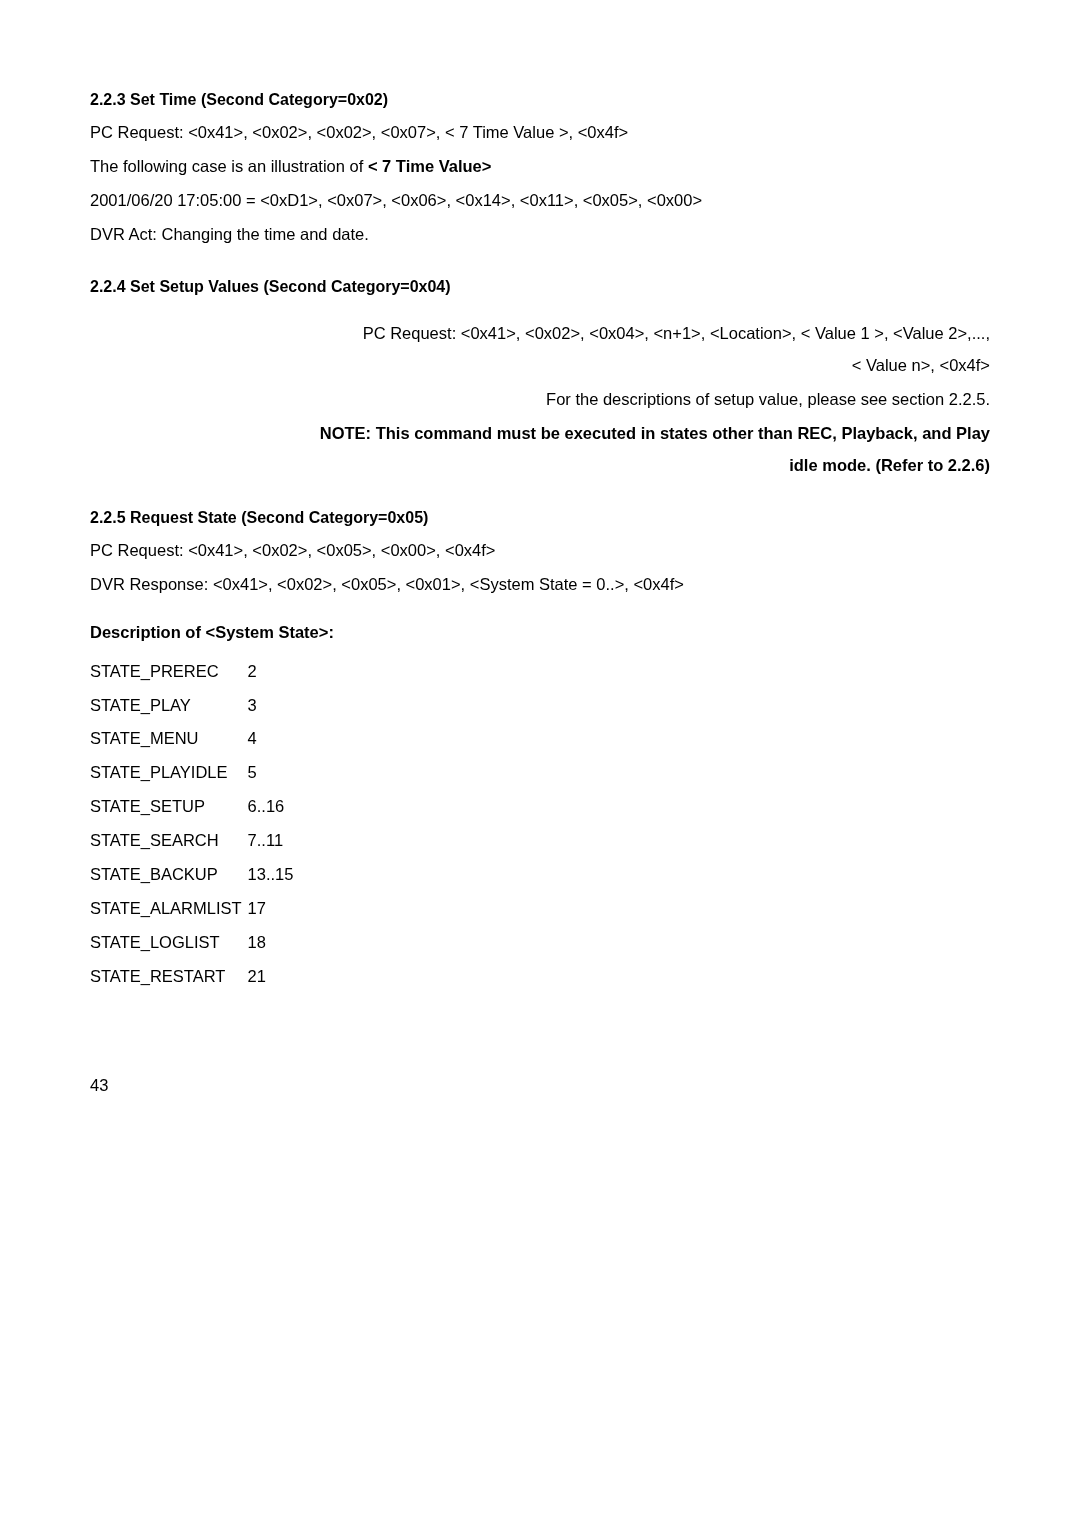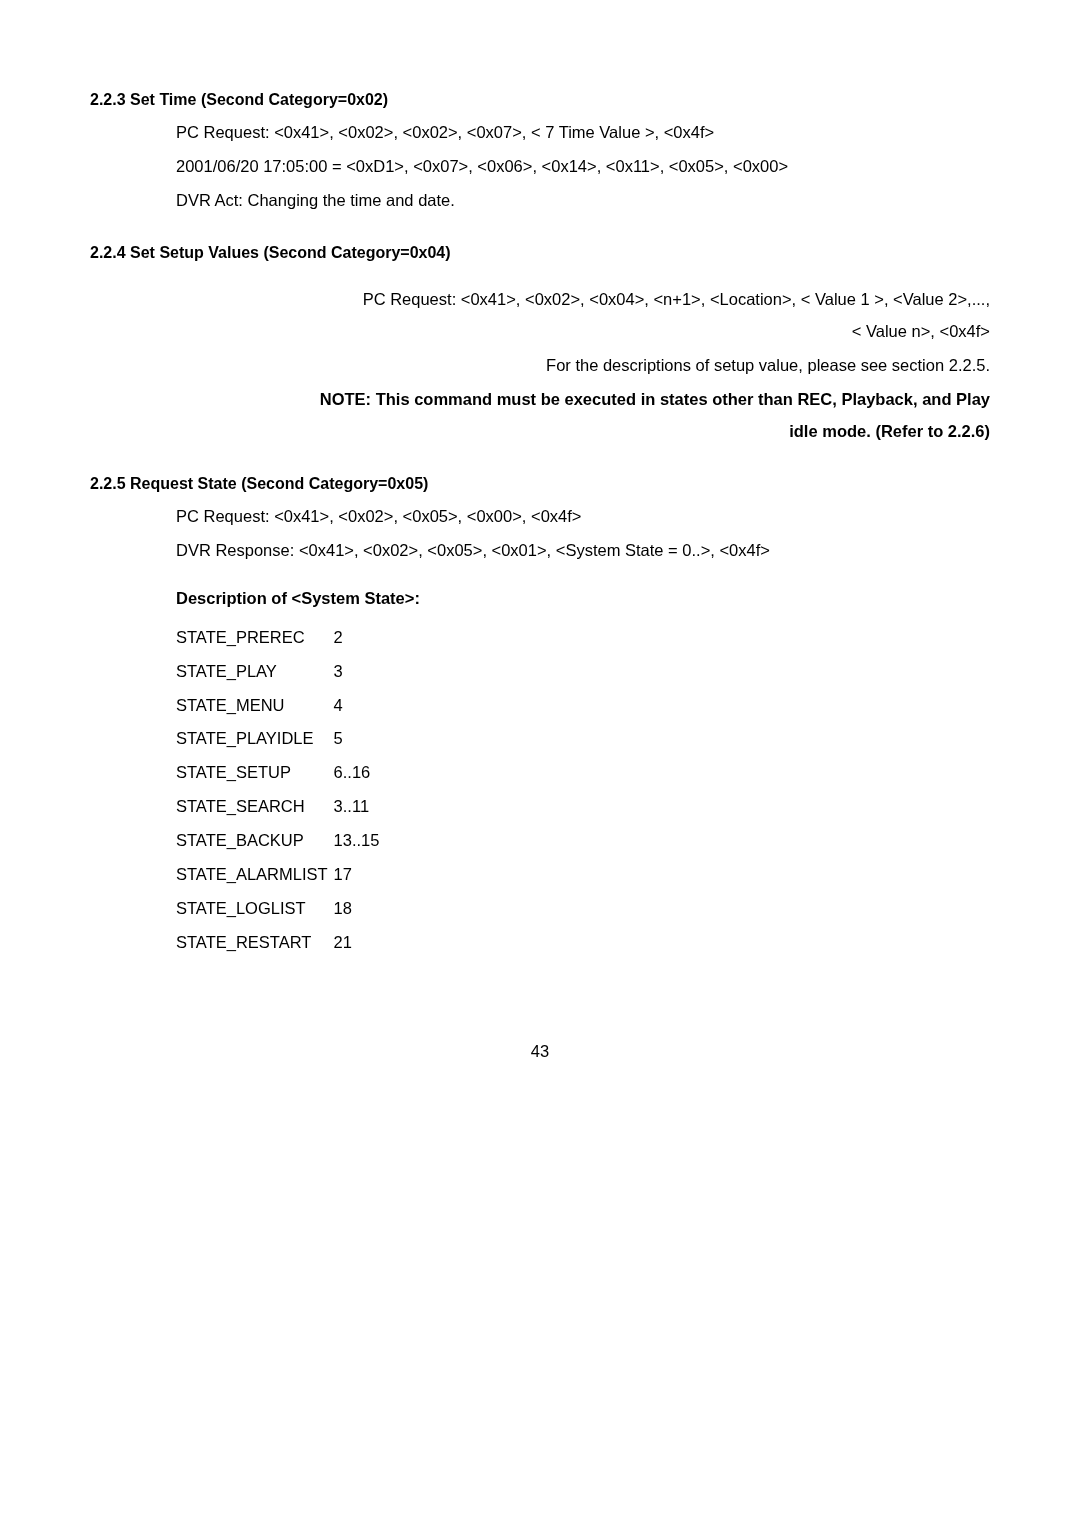--- a/index.html
+++ b/index.html
@@ -11,43 +11,45 @@
     background:#fff;
     line-height:1.45;
   }
   .h2{
     font-weight:700;
     font-size:16px;
     margin-top:28px;
     margin-bottom:8px;
   }
   .indent{
-    margin-left:86px;
   }
   .p{
     margin:10px 0;
   }
   .bold{font-weight:700;}
   .state-table{
     display:table;
   }
   .state-row{display:table-row;}
   .state-cell{display:table-cell;padding:5px 0;}
   .state-cell.val{padding-left:6px;}
   .pagenum{
-    text-align:center;
+    text-align:left;
     margin-top:80px;
   }
 </style>
 </head>
 <body>
 
 <div class="h2">2.2.3 Set Time (Second Category=0x02)</div>
 <div class="indent">
   <div class="p">PC Request: &lt;0x41&gt;, &lt;0x02&gt;, &lt;0x02&gt;, &lt;0x07&gt;, &lt; 7 Time Value &gt;, &lt;0x4f&gt;</div>
+  <div class="p">
+    <span>The following case is an illustration of </span><span class="bold">&lt; 7 Time Value&gt;</span>
+  </div>
   <div class="p">2001/06/20 17:05:00 = &lt;0xD1&gt;, &lt;0x07&gt;, &lt;0x06&gt;, &lt;0x14&gt;, &lt;0x11&gt;, &lt;0x05&gt;, &lt;0x00&gt;</div>
   <div class="p">DVR Act: Changing the time and date.</div>
 </div>
 
 <div class="h2">2.2.4 Set Setup Values (Second Category=0x04)</div>
 <div class="indent" style="margin-top:24px;text-align:right;">
   <div class="p">PC Request: &lt;0x41&gt;, &lt;0x02&gt;, &lt;0x04&gt;, &lt;n+1&gt;, &lt;Location&gt;, &lt; Value 1 &gt;, &lt;Value 2&gt;,...,</div>
   <div class="p" style="margin-left:106px;margin-top:-2px;">&lt; Value n&gt;, &lt;0x4f&gt;</div>
   <div class="p">For the descriptions of setup value, please see section 2.2.5.</div>
   <div class="p bold">NOTE: This command must be executed in states other than REC, Playback, and Play</div>
@@ -77,21 +79,21 @@
     <div class="state-row">
       <div class="state-cell">STATE_PLAYIDLE</div>
       <div class="state-cell val">5</div>
     </div>
     <div class="state-row">
       <div class="state-cell">STATE_SETUP</div>
       <div class="state-cell val">6..16</div>
     </div>
     <div class="state-row">
       <div class="state-cell">STATE_SEARCH</div>
-      <div class="state-cell val">3..11</div>
+      <div class="state-cell val">7..11</div>
     </div>
     <div class="state-row">
       <div class="state-cell">STATE_BACKUP</div>
       <div class="state-cell val">13..15</div>
     </div>
     <div class="state-row">
       <div class="state-cell">STATE_ALARMLIST</div>
       <div class="state-cell val">17</div>
     </div>
     <div class="state-row">

